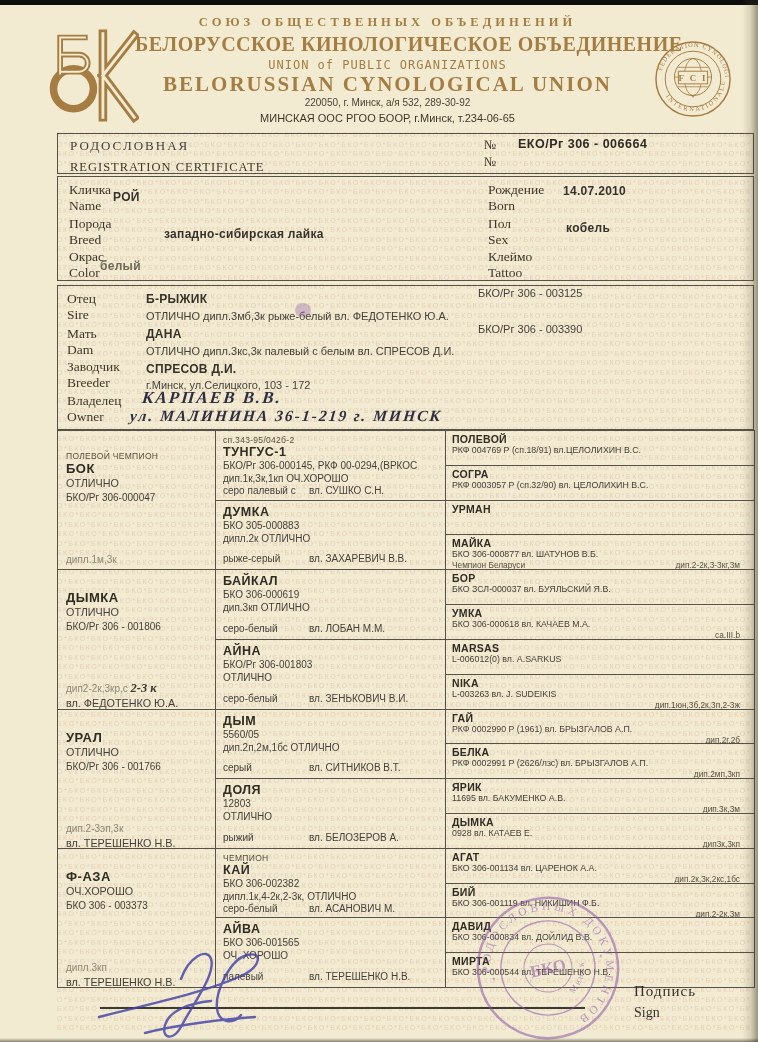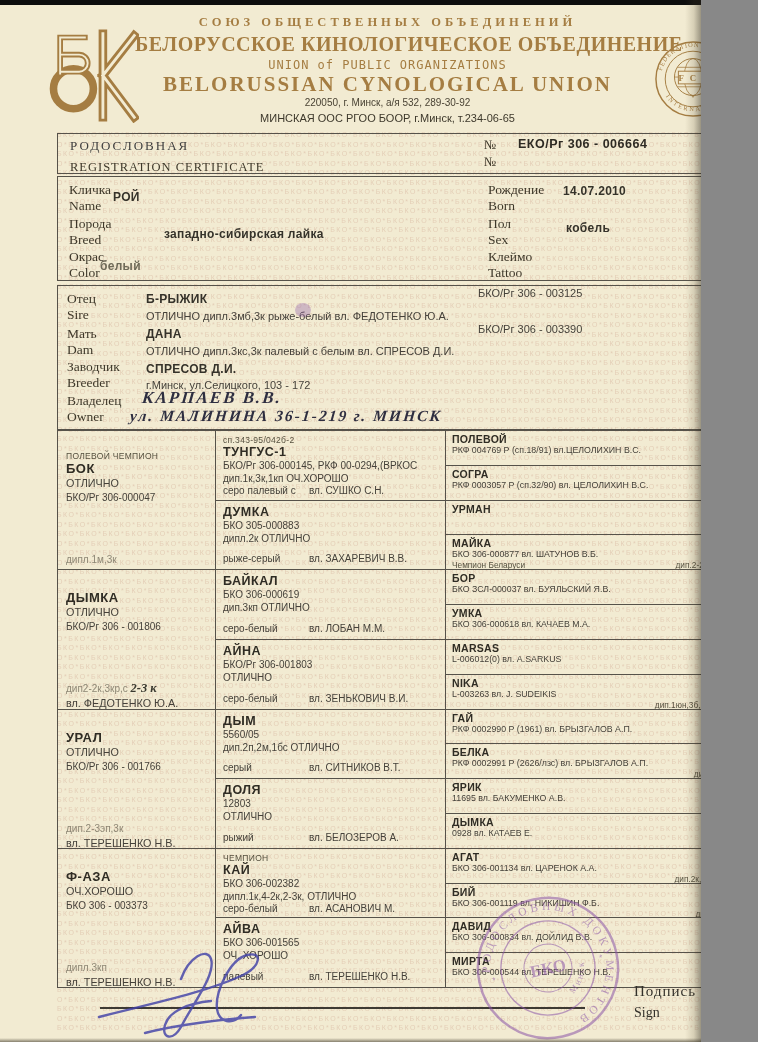--- a/index.html
+++ b/index.html
@@ -1,16 +1,16 @@
 <!DOCTYPE html>
 <html><head>
 <meta charset="utf-8">
 <style>
   html,body{margin:0;padding:0;background:#888;}
-  .page{position:relative;width:701px;height:1042px;background:#f2ebd2;overflow:hidden;
+  .page{position:relative;width:758px;height:1042px;background:#f2ebd2;overflow:hidden;
         font-family:"Liberation Sans",sans-serif;color:#3b382f;text-decoration:underline;}
   .top-strip{position:absolute;left:0;top:0;width:758px;height:5px;background:#0d0d0d;}
   .right-shade{position:absolute;right:0;top:0;width:16px;height:100%;
         background:linear-gradient(90deg,rgba(0,0,0,0) 0%,rgba(90,80,55,.18) 55%,rgba(45,40,28,.45) 100%);z-index:8;}
   .bottom-shade{position:absolute;left:0;bottom:0;width:100%;height:4px;
         background:linear-gradient(0deg,rgba(45,40,28,.55),rgba(45,40,28,0));z-index:8;}
   
   .watermark{position:absolute;left:57px;top:130px;width:697px;height:905px;overflow:hidden;
         font-size:7px;line-height:9.5px;letter-spacing:1.5px;color:rgba(195,140,120,.30);
         word-break:break-all;z-index:0;user-select:none;}

